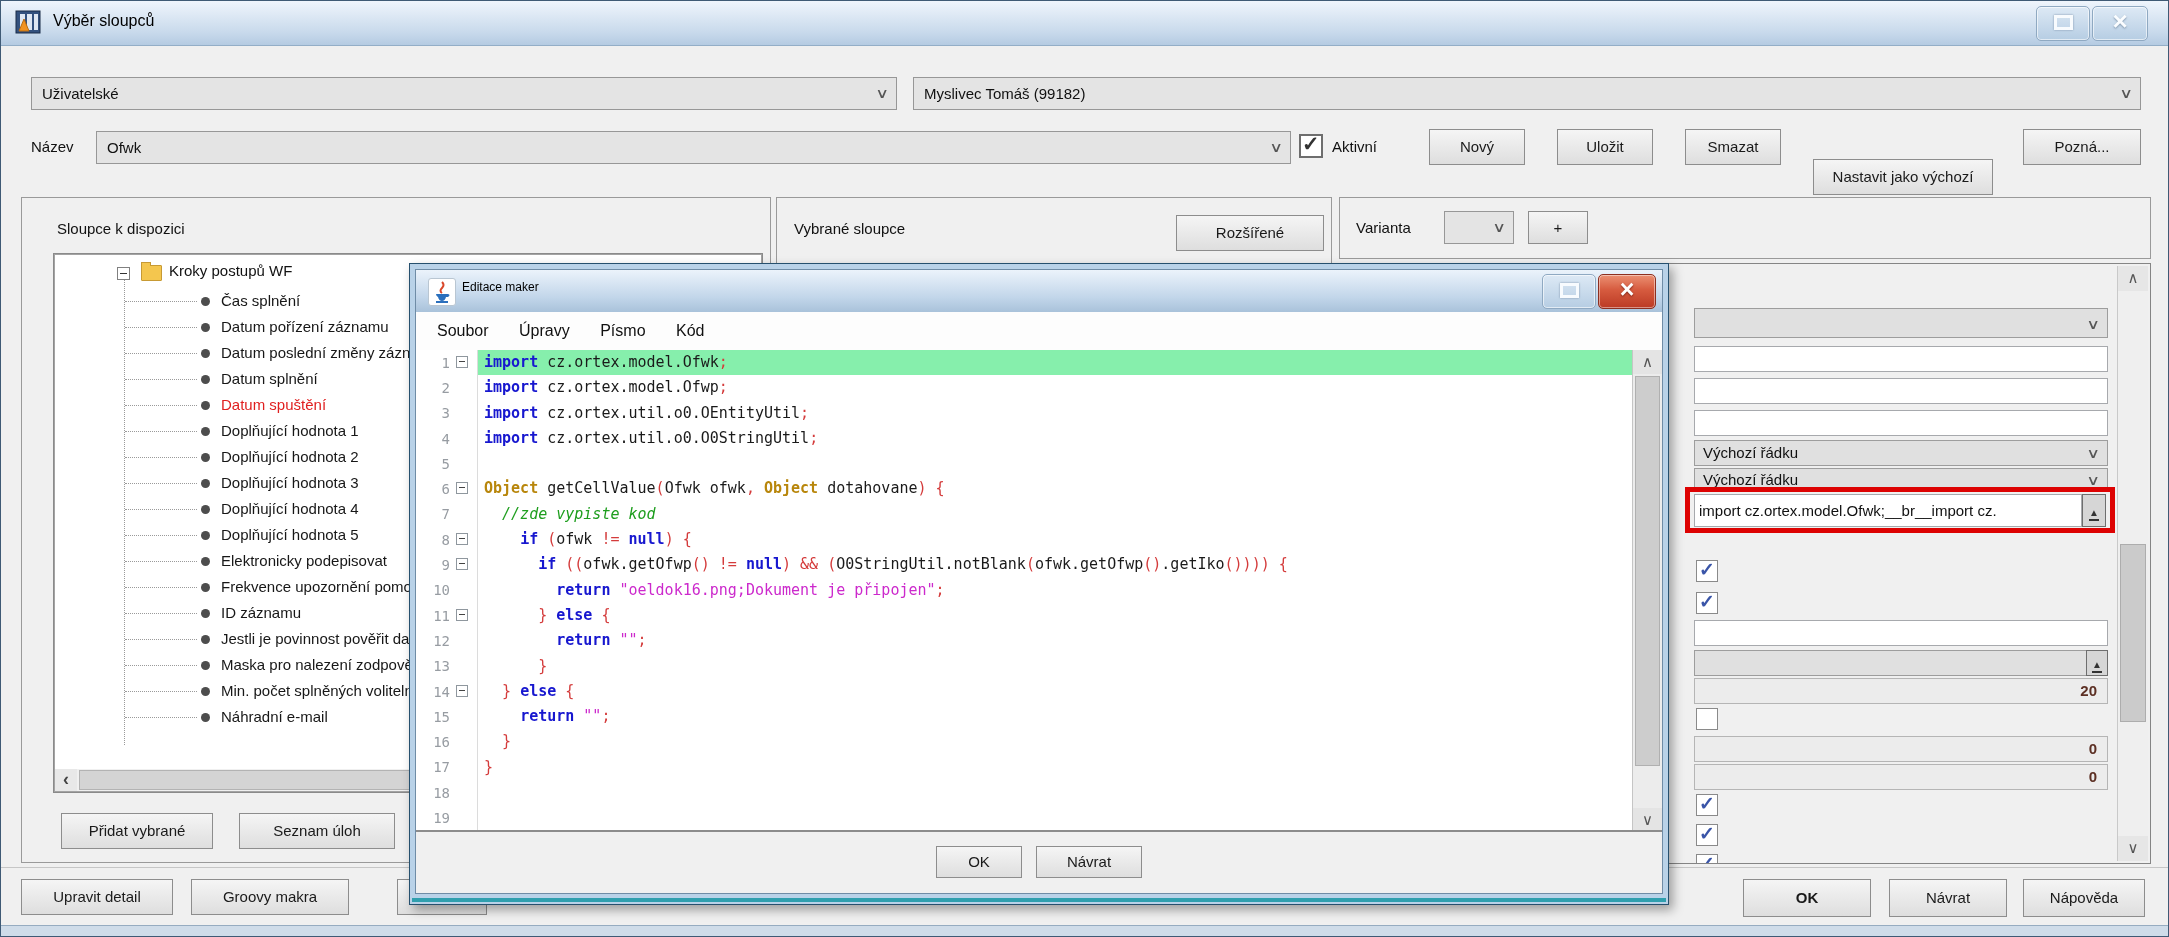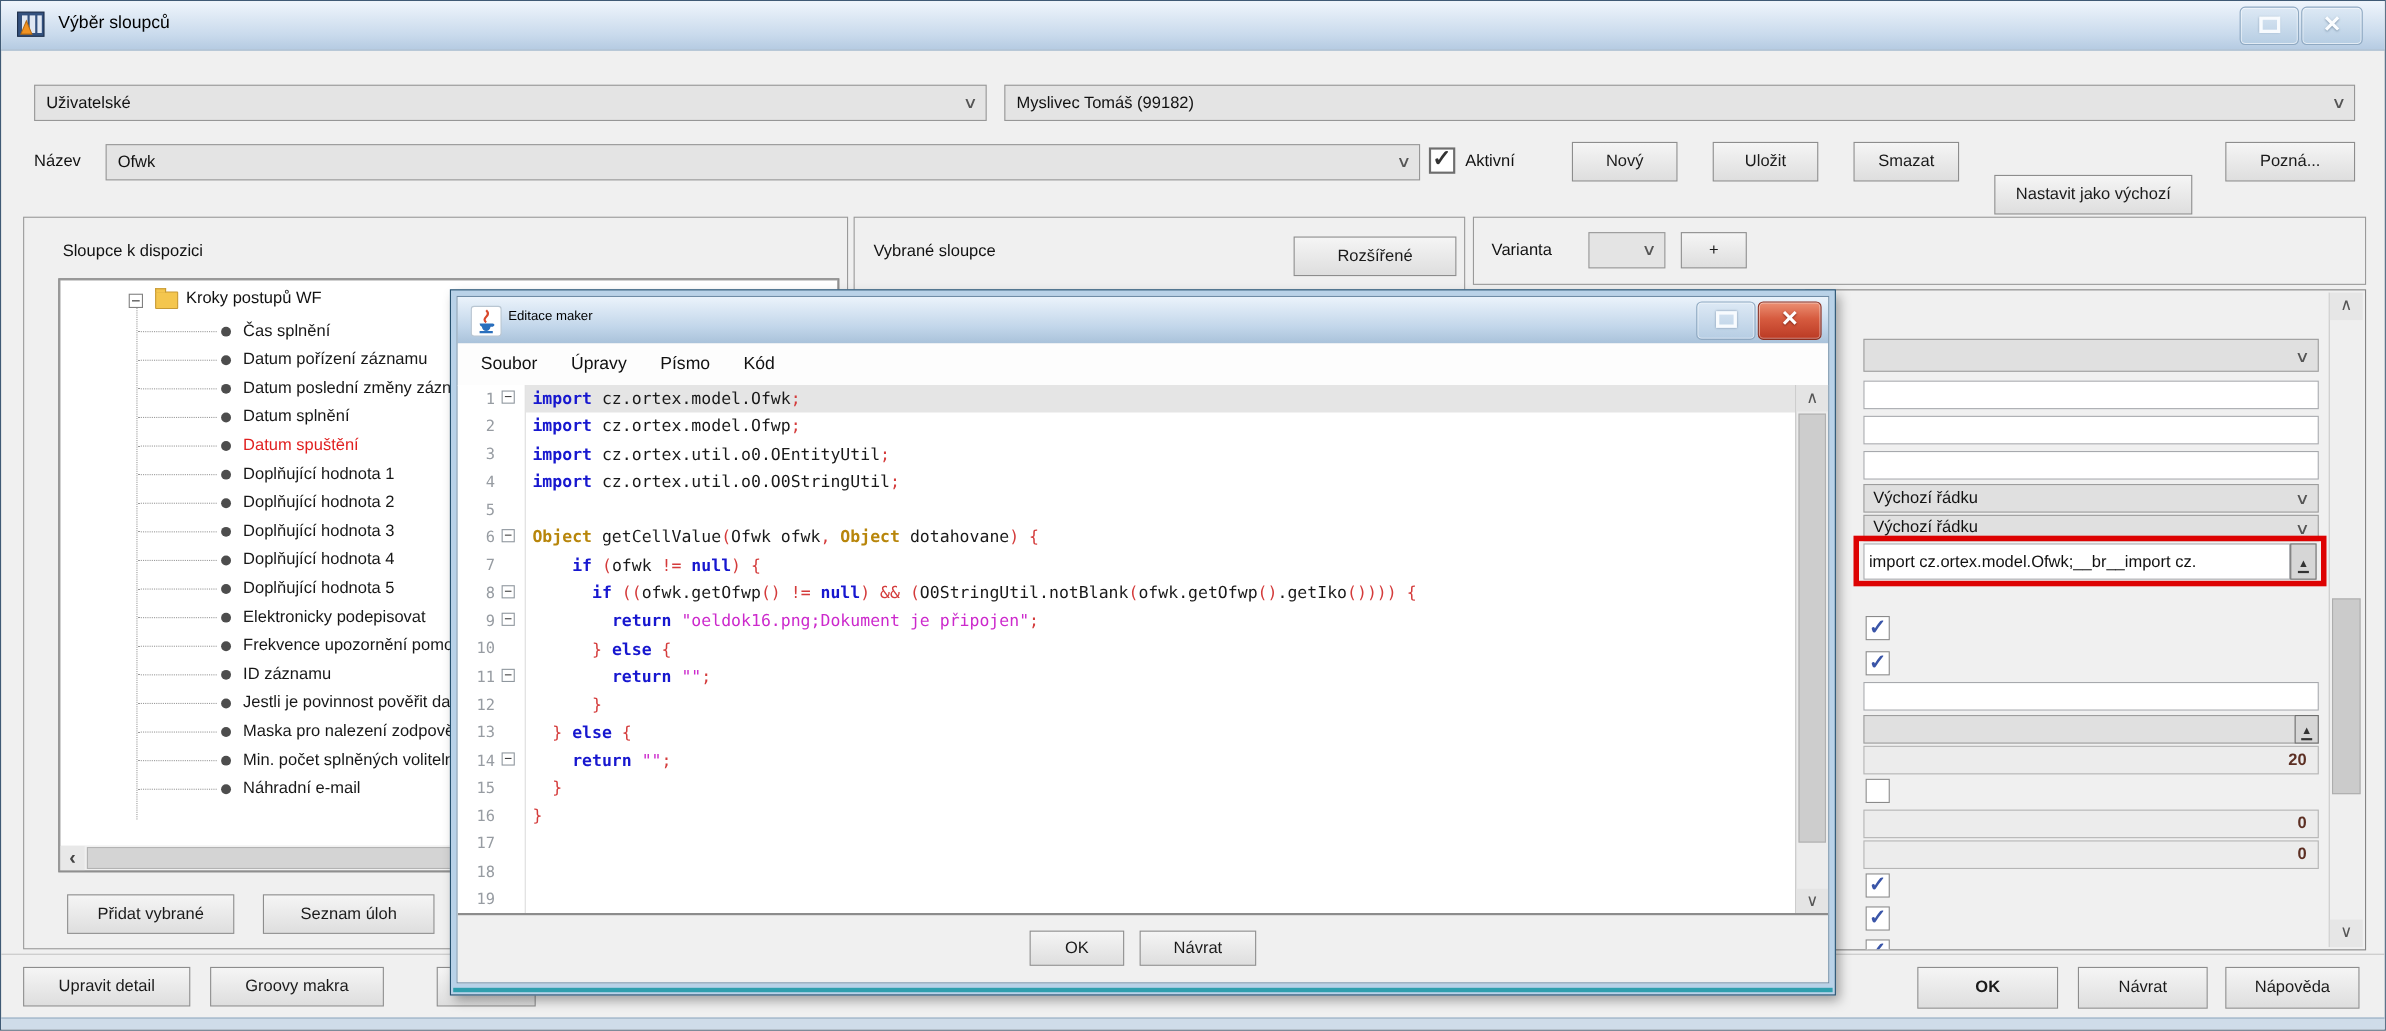--- a/index.html
+++ b/index.html
@@ -101,21 +101,21 @@
   .gut-row{display:flex;height:25.3px;align-items:center;}
   .gut-row .num{width:34px;text-align:right;font-family:"DejaVu Sans Mono",monospace;
     font-size:14px;color:#979ca2;}
   .gut-row .fold{width:24px;text-align:center;}
   .fold-box{display:inline-block;width:12px;height:12px;border:1px solid #8f979e;background:#fff;
     position:relative;box-sizing:border-box;}
   .fold-box::after{content:"";position:absolute;left:2px;top:4px;width:6px;height:1px;background:#444;}
   .codecol{flex:1;overflow:hidden;}
   .code-line{height:25.3px;line-height:25.3px;white-space:pre;font-family:"DejaVu Sans Mono",monospace;
     font-size:15px;padding-left:6px;}
-  .code-line.hl{background:#e5e5e5;}
+  .code-line.hl{background:#86efac;}
   .tk-k{color:#1717cf;font-weight:bold;}
   .tk-t{color:#b8860b;font-weight:bold;}
   .tk-g{color:#1e9e1e;font-style:italic;}
   .tk-s{color:#cc29cc;}
   .tk-p{color:#d43b3b;}
   .tk-d{color:#1a1a1a;}
   .ed-scroll{width:30px;position:relative;background:#ececec;border-left:1px solid #c5c5c5;
     box-sizing:border-box;}
   .ed-scroll .arr{position:absolute;left:0;width:100%;height:24px;color:#555;text-align:center;
     font-size:15px;line-height:23px;background:#e4e4e4;}
@@ -432,20 +432,21 @@
               <span class="fold"></span>
             </div>
           </div>
         <div class="codecol" id="codeCol">
             <div class="code-line hl"><span class="tk-k">import</span><span class="tk-d"> cz.ortex.model.Ofwk</span><span class="tk-p">;</span></div>
             <div class="code-line"><span class="tk-k">import</span><span class="tk-d"> cz.ortex.model.Ofwp</span><span class="tk-p">;</span></div>
             <div class="code-line"><span class="tk-k">import</span><span class="tk-d"> cz.ortex.util.o0.OEntityUtil</span><span class="tk-p">;</span></div>
             <div class="code-line"><span class="tk-k">import</span><span class="tk-d"> cz.ortex.util.o0.O0StringUtil</span><span class="tk-p">;</span></div>
             <div class="code-line"></div>
             <div class="code-line"><span class="tk-t">Object</span><span class="tk-d"> getCellValue</span><span class="tk-p">(</span><span class="tk-d">Ofwk ofwk</span><span class="tk-p">,</span><span class="tk-d"> </span><span class="tk-t">Object</span><span class="tk-d"> dotahovane</span><span class="tk-p">)</span><span class="tk-d"> </span><span class="tk-p">{</span></div>
+            <div class="code-line"><span class="tk-d">  </span><span class="tk-g">//zde vypiste kod</span></div>
             <div class="code-line"><span class="tk-d">    </span><span class="tk-k">if</span><span class="tk-d"> </span><span class="tk-p">(</span><span class="tk-d">ofwk </span><span class="tk-p">!=</span><span class="tk-d"> </span><span class="tk-k">null</span><span class="tk-p">)</span><span class="tk-d"> </span><span class="tk-p">{</span></div>
             <div class="code-line"><span class="tk-d">      </span><span class="tk-k">if</span><span class="tk-d"> </span><span class="tk-p">((</span><span class="tk-d">ofwk.getOfwp</span><span class="tk-p">()</span><span class="tk-d"> </span><span class="tk-p">!=</span><span class="tk-d"> </span><span class="tk-k">null</span><span class="tk-p">)</span><span class="tk-d"> </span><span class="tk-p">&amp;&amp;</span><span class="tk-d"> </span><span class="tk-p">(</span><span class="tk-d">O0StringUtil.notBlank</span><span class="tk-p">(</span><span class="tk-d">ofwk.getOfwp</span><span class="tk-p">()</span><span class="tk-d">.getIko</span><span class="tk-p">())))</span><span class="tk-d"> </span><span class="tk-p">{</span></div>
             <div class="code-line"><span class="tk-d">        </span><span class="tk-k">return</span><span class="tk-d"> </span><span class="tk-s">"oeldok16.png;Dokument je připojen"</span><span class="tk-p">;</span></div>
             <div class="code-line"><span class="tk-d">      </span><span class="tk-p">}</span><span class="tk-d"> </span><span class="tk-k">else</span><span class="tk-d"> </span><span class="tk-p">{</span></div>
             <div class="code-line"><span class="tk-d">        </span><span class="tk-k">return</span><span class="tk-d"> </span><span class="tk-s">""</span><span class="tk-p">;</span></div>
             <div class="code-line"><span class="tk-d">      </span><span class="tk-p">}</span></div>
             <div class="code-line"><span class="tk-d">  </span><span class="tk-p">}</span><span class="tk-d"> </span><span class="tk-k">else</span><span class="tk-d"> </span><span class="tk-p">{</span></div>
             <div class="code-line"><span class="tk-d">    </span><span class="tk-k">return</span><span class="tk-d"> </span><span class="tk-s">""</span><span class="tk-p">;</span></div>
             <div class="code-line"><span class="tk-d">  </span><span class="tk-p">}</span></div>
             <div class="code-line"><span class="tk-p">}</span></div>

